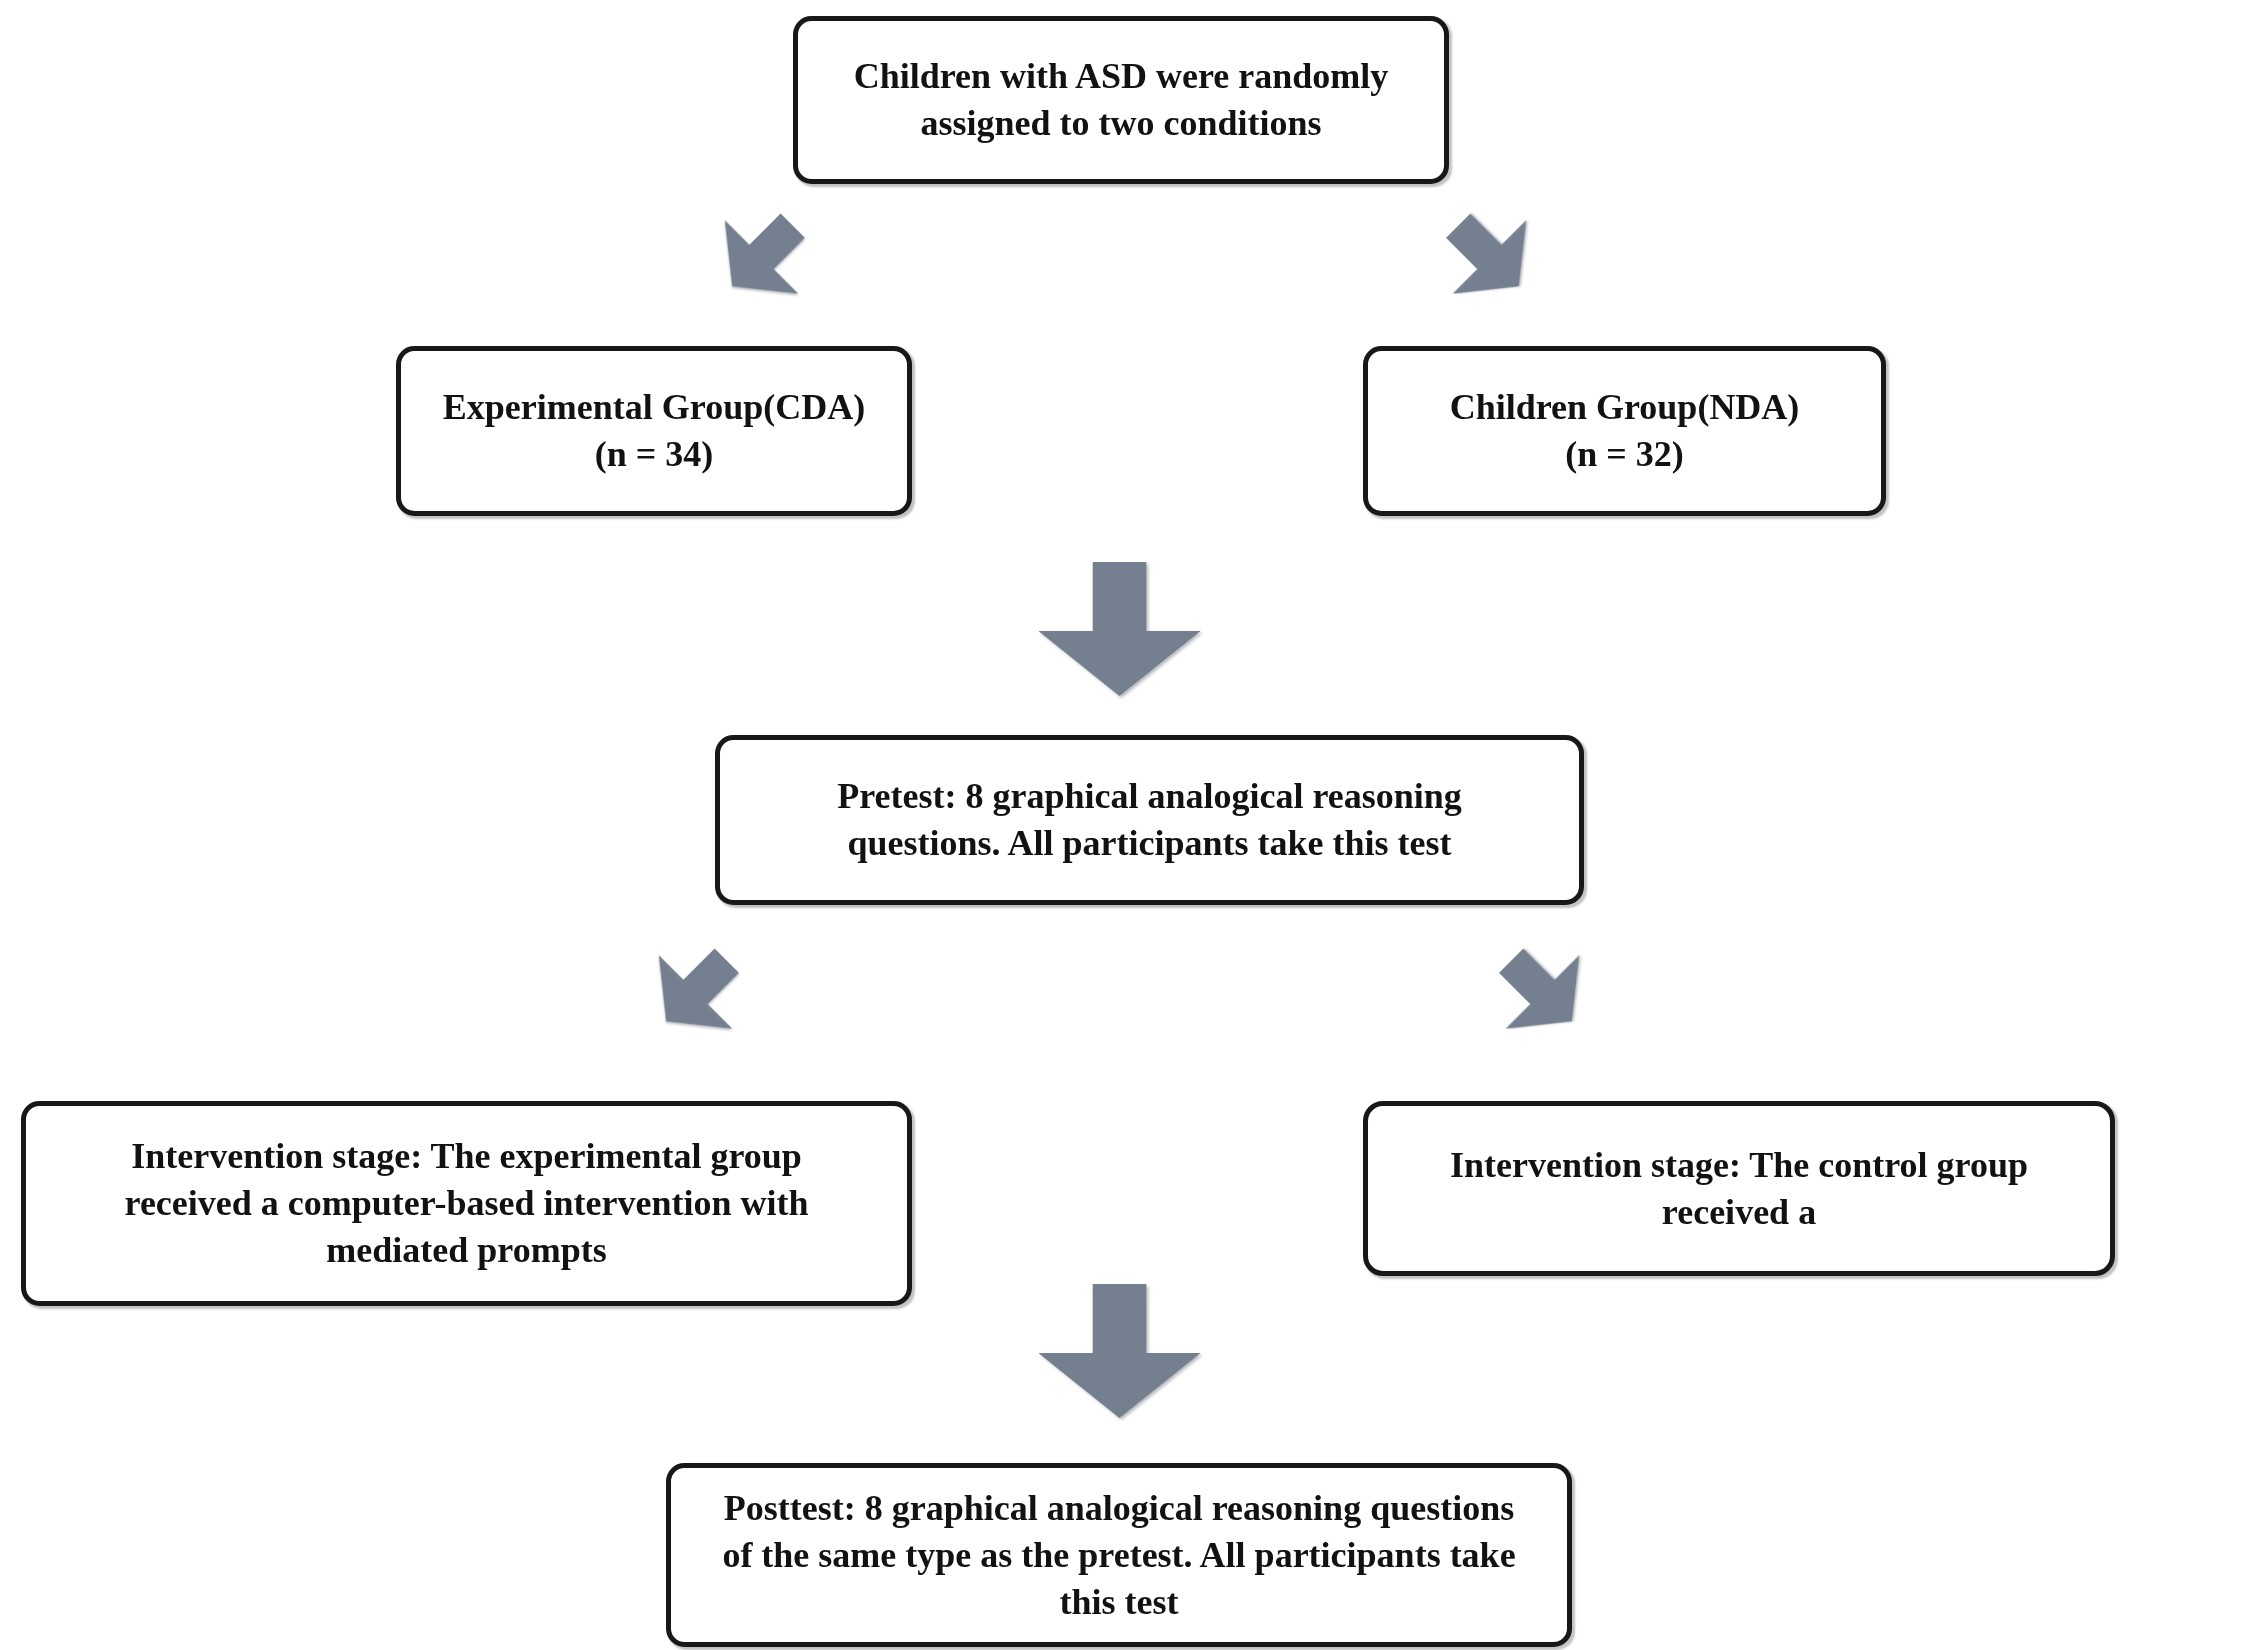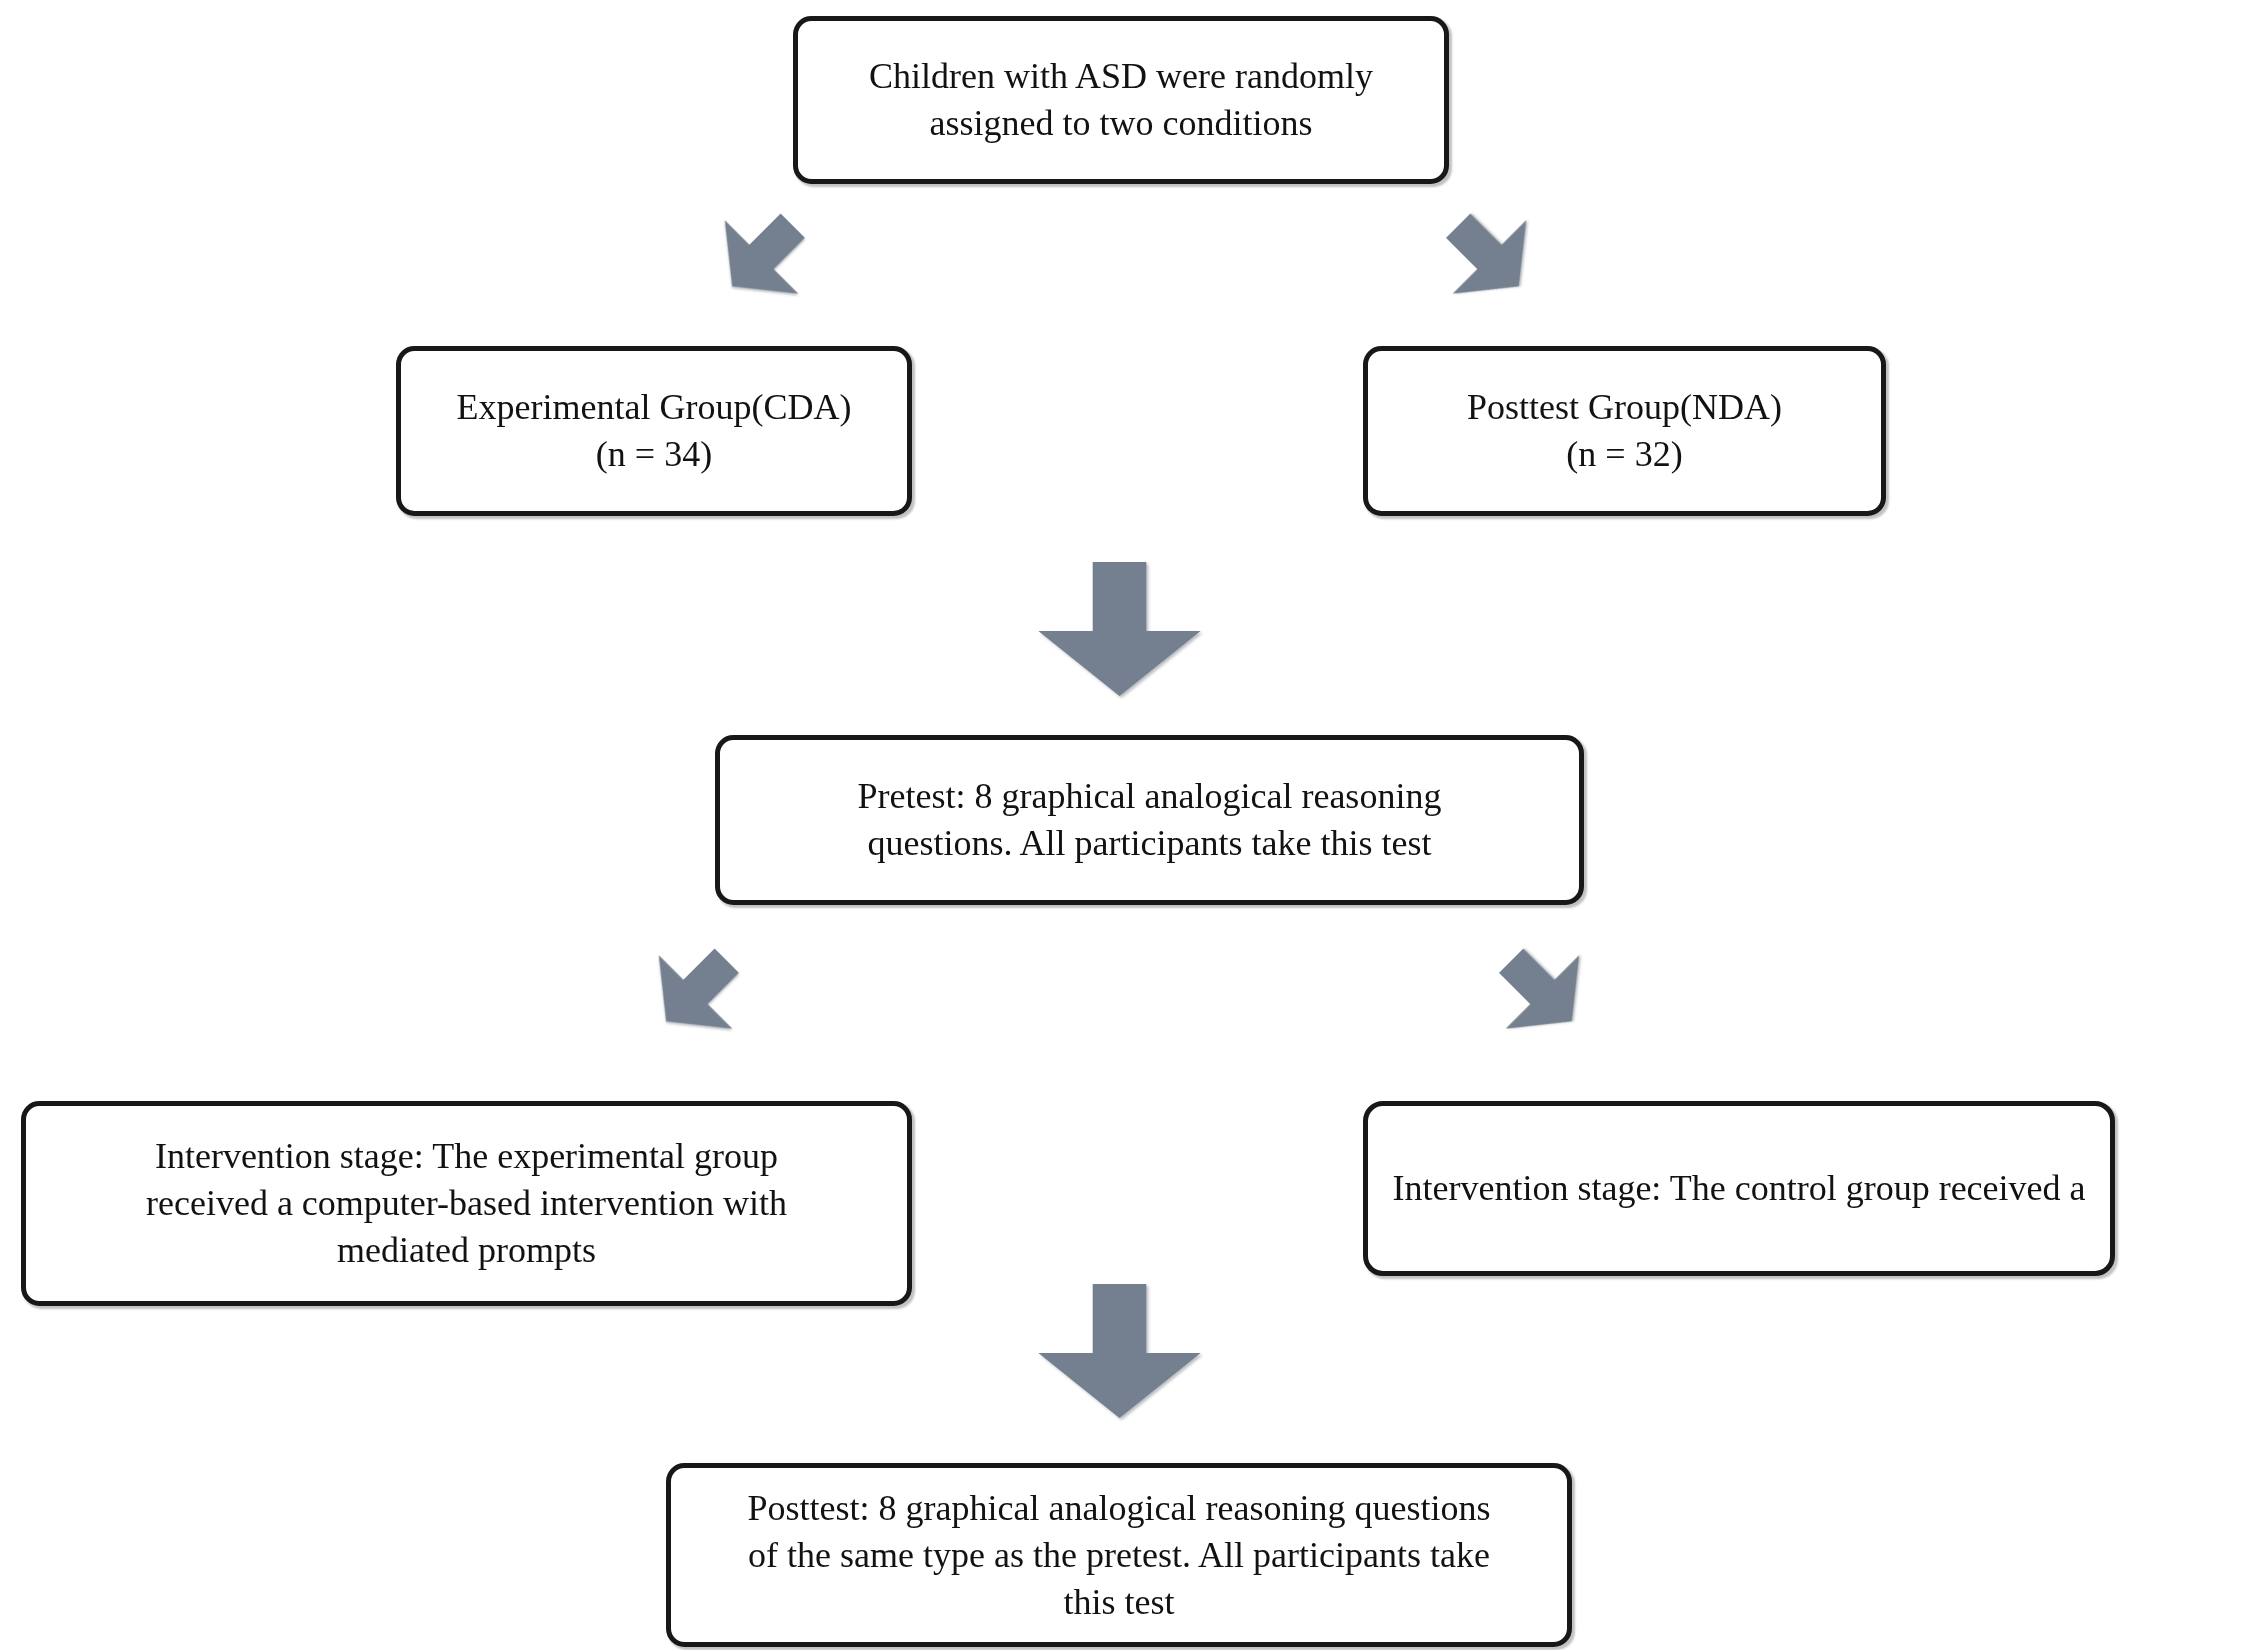--- a/index.html
+++ b/index.html
@@ -25,21 +25,21 @@
     background: #ffffff;
     border: 5px solid #181818;
     border-radius: 18.4px;
     box-shadow: 2.1px 2.8px 2.1px rgba(120,120,120,0.45);
     display: flex;
     align-items: center;
     justify-content: center;
     box-sizing: border-box;
   }
   .box-text {
-    font-weight: normal;
+    font-weight: bold;
     font-size: 36px;
     line-height: 47px;
     color: #121212;
     text-align: center;
     width: 100%;
     padding: 0 17px;
   }
   .arrow {
     position: absolute;
     width: 163px;
@@ -98,21 +98,21 @@
 
   <div class="box" id="box-experimental-group">
     <div class="box-text">
         <div>Experimental Group(CDA)</div>
         <div>(n = 34)</div>
       </div>
   </div>
 
   <div class="box" id="box-control-group">
     <div class="box-text">
-        <div>Posttest Group(NDA)</div>
+        <div>Children Group(NDA)</div>
         <div>(n = 32)</div>
       </div>
   </div>
 
   <div class="arrow" id="arrow-groups-to-pretest">
     <svg viewBox="0 0 230 190" xmlns="http://www.w3.org/2000/svg">
       <polygon points="77,0 153,0 153,98 230,98 115,190 0,98 77,98" fill="#74808F"></polygon>
     </svg>
   </div>
 

